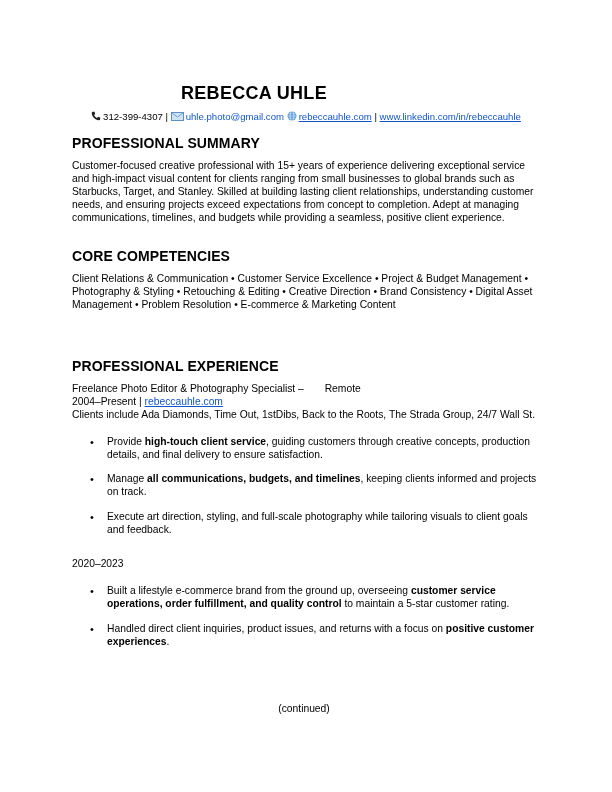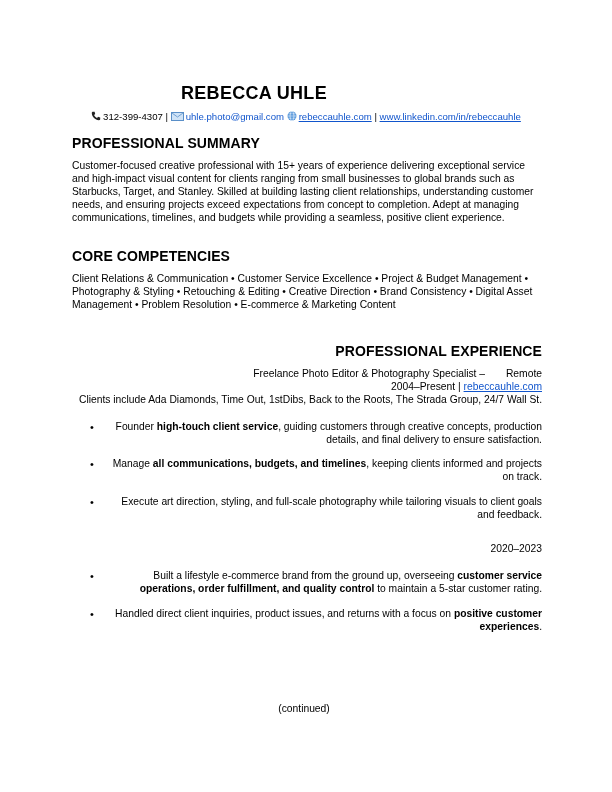--- a/index.html
+++ b/index.html
@@ -62,34 +62,34 @@
   <div class="block" style="top:137px;">
     <div class="h">PROFESSIONAL SUMMARY</div>
     <p class="para" style="margin-top:10px;">Customer-focused creative professional with 15+ years of experience delivering exceptional service and high-impact visual content for clients ranging from small businesses to global brands such as Starbucks, Target, and Stanley. Skilled at building lasting client relationships, understanding customer needs, and ensuring projects exceed expectations from concept to completion. Adept at managing communications, timelines, and budgets while providing a seamless, positive client experience.</p>
   </div>
 
   <div class="block" style="top:250px;">
     <div class="h">CORE COMPETENCIES</div>
     <p class="para" style="margin-top:10px;">Client Relations &amp; Communication • Customer Service Excellence • Project &amp; Budget Management • Photography &amp; Styling • Retouching &amp; Editing • Creative Direction • Brand Consistency • Digital Asset Management • Problem Resolution • E-commerce &amp; Marketing Content</p>
   </div>
 
-  <div class="block" style="top:345px;text-align:right;">
+  <div class="block" style="top:360px;">
     <div class="h">PROFESSIONAL EXPERIENCE</div>
 
     <div style="margin-top:10px;">
       <div>
         <span class="job-title">Freelance Photo Editor &amp; Photography Specialist</span><span> – </span><span class="job-loc">Remote</span>
       </div>
       <div>
         <span>2004–Present</span><span> | </span><a class="link">rebeccauhle.com</a>
       </div>
       <div>Clients include Ada Diamonds, Time Out, 1stDibs, Back to the Roots, The Strada Group, 24/7 Wall St.</div>
 
       <ul class="bullets" style="margin-top:14px;">
-        <li style="margin-bottom:12px;"><span>Founder </span><b>high-touch client service</b><span>, guiding customers through creative concepts, production details, and final delivery to ensure satisfaction.</span></li>
+        <li style="margin-bottom:12px;"><span>Provide </span><b>high-touch client service</b><span>, guiding customers through creative concepts, production details, and final delivery to ensure satisfaction.</span></li>
         <li style="margin-bottom:12px;"><span>Manage </span><b>all communications, budgets, and timelines</b><span>, keeping clients informed and projects on track.</span></li>
         <li style="margin-bottom:12px;"><span>Execute art direction, styling, and full-scale photography while tailoring visuals to client goals and feedback.</span></li>
       </ul>
     </div>
 
     <div style="margin-top:21px;">
       <div>2020–2023</div>
 
       <ul class="bullets" style="margin-top:14px;">
         <li style="margin-bottom:12px;"><span>Built a lifestyle e-commerce brand from the ground up, overseeing </span><b>customer service operations, order fulfillment, and quality control</b><span> to maintain a 5-star customer rating.</span></li>

